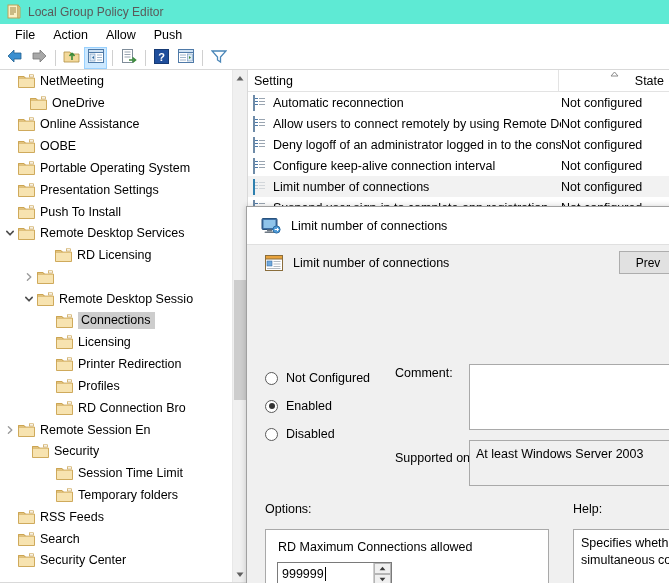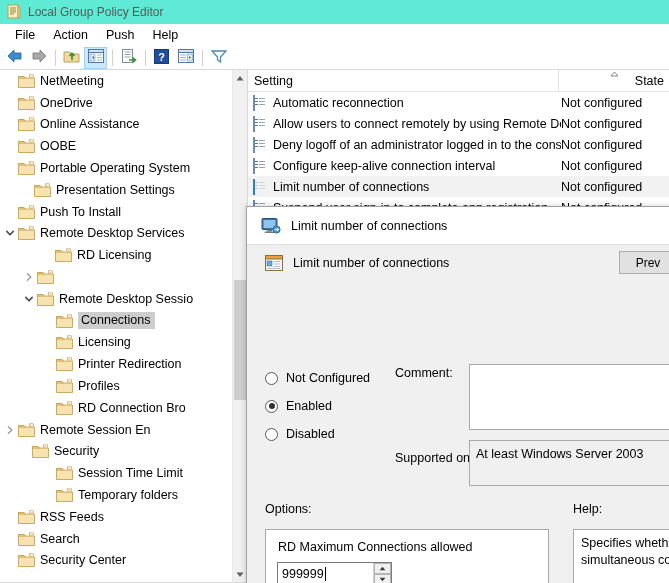--- a/index.html
+++ b/index.html
@@ -464,22 +464,22 @@
       <line x1="4" y1="8" x2="10" y2="8" stroke="#9a8544"></line>
       <line x1="4" y1="10" x2="8" y2="10" stroke="#9a8544"></line>
     </svg>
   </span>
   <span class="title-text">Local Group Policy Editor</span>
 </div>
 
 <div class="menubar">
   <div class="menu-item">File</div>
   <div class="menu-item">Action</div>
+  <div class="menu-item">Allow</div>
   <div class="menu-item">Push</div>
-  <div class="menu-item">Help</div>
 </div>
 
 <div class="toolbar">
   <div class="tb-btn">
     <span>
       <svg width="18" height="16" viewBox="0 0 18 16">
         <path d="M8 2 L2 8 L8 14 L8 11 L15 11 L15 5 L8 5 Z" fill="#3a8fd0" stroke="#22618f" stroke-width="0.8"></path>
       </svg>
     </span>
   </div>
@@ -562,57 +562,57 @@
     <div class="tree-scroll" id="tree-scroll">
         <div class="tree-item" style="padding-left: 2px;">
           <span class="expander"></span>
           <span class="folder"><svg width="17" height="14" viewBox="0 0 17 14">
               <path d="M0.5 2.5 h5.5 l1.3 1.6 H16.5 V13.5 H0.5 Z" fill="#f7e3b0" stroke="#c9a24e" stroke-width="0.9"></path>
               <path d="M0.5 2.5 h5.5 l1.3 1.6 H0.5 Z" fill="#efd79a" stroke="#c9a24e" stroke-width="0.9"></path>
               <rect x="11.5" y="0.8" width="4" height="2.2" fill="#ffffff" stroke="#c9a24e" stroke-width="0.7"></rect>
             </svg></span>
           <span class="label-wrap">NetMeeting</span>
         </div>
+        <div class="tree-item" style="padding-left: 14px; align-items: center;">
+          <span class="expander"></span>
+          <span class="folder"><svg width="17" height="14" viewBox="0 0 17 14">
+              <path d="M0.5 2.5 h5.5 l1.3 1.6 H16.5 V13.5 H0.5 Z" fill="#f7e3b0" stroke="#c9a24e" stroke-width="0.9"></path>
+              <path d="M0.5 2.5 h5.5 l1.3 1.6 H0.5 Z" fill="#efd79a" stroke="#c9a24e" stroke-width="0.9"></path>
+              <rect x="11.5" y="0.8" width="4" height="2.2" fill="#ffffff" stroke="#c9a24e" stroke-width="0.7"></rect>
+            </svg></span>
+          <span class="label-wrap">OneDrive</span>
+        </div>
+        <div class="tree-item" style="padding-left: 2px;">
+          <span class="expander"></span>
+          <span class="folder"><svg width="17" height="14" viewBox="0 0 17 14">
+              <path d="M0.5 2.5 h5.5 l1.3 1.6 H16.5 V13.5 H0.5 Z" fill="#f7e3b0" stroke="#c9a24e" stroke-width="0.9"></path>
+              <path d="M0.5 2.5 h5.5 l1.3 1.6 H0.5 Z" fill="#efd79a" stroke="#c9a24e" stroke-width="0.9"></path>
+              <rect x="11.5" y="0.8" width="4" height="2.2" fill="#ffffff" stroke="#c9a24e" stroke-width="0.7"></rect>
+            </svg></span>
+          <span class="label-wrap">Online Assistance</span>
+        </div>
+        <div class="tree-item" style="padding-left: 2px;">
+          <span class="expander"></span>
+          <span class="folder"><svg width="17" height="14" viewBox="0 0 17 14">
+              <path d="M0.5 2.5 h5.5 l1.3 1.6 H16.5 V13.5 H0.5 Z" fill="#f7e3b0" stroke="#c9a24e" stroke-width="0.9"></path>
+              <path d="M0.5 2.5 h5.5 l1.3 1.6 H0.5 Z" fill="#efd79a" stroke="#c9a24e" stroke-width="0.9"></path>
+              <rect x="11.5" y="0.8" width="4" height="2.2" fill="#ffffff" stroke="#c9a24e" stroke-width="0.7"></rect>
+            </svg></span>
+          <span class="label-wrap">OOBE</span>
+        </div>
+        <div class="tree-item" style="padding-left: 2px;">
+          <span class="expander"></span>
+          <span class="folder"><svg width="17" height="14" viewBox="0 0 17 14">
+              <path d="M0.5 2.5 h5.5 l1.3 1.6 H16.5 V13.5 H0.5 Z" fill="#f7e3b0" stroke="#c9a24e" stroke-width="0.9"></path>
+              <path d="M0.5 2.5 h5.5 l1.3 1.6 H0.5 Z" fill="#efd79a" stroke="#c9a24e" stroke-width="0.9"></path>
+              <rect x="11.5" y="0.8" width="4" height="2.2" fill="#ffffff" stroke="#c9a24e" stroke-width="0.7"></rect>
+            </svg></span>
+          <span class="label-wrap">Portable Operating System</span>
+        </div>
         <div class="tree-item" style="padding-left: 2px; align-items: center;">
-          <span class="expander"></span>
-          <span class="folder"><svg width="17" height="14" viewBox="0 0 17 14">
-              <path d="M0.5 2.5 h5.5 l1.3 1.6 H16.5 V13.5 H0.5 Z" fill="#f7e3b0" stroke="#c9a24e" stroke-width="0.9"></path>
-              <path d="M0.5 2.5 h5.5 l1.3 1.6 H0.5 Z" fill="#efd79a" stroke="#c9a24e" stroke-width="0.9"></path>
-              <rect x="11.5" y="0.8" width="4" height="2.2" fill="#ffffff" stroke="#c9a24e" stroke-width="0.7"></rect>
-            </svg></span>
-          <span class="label-wrap">OneDrive</span>
-        </div>
-        <div class="tree-item" style="padding-left: 2px;">
-          <span class="expander"></span>
-          <span class="folder"><svg width="17" height="14" viewBox="0 0 17 14">
-              <path d="M0.5 2.5 h5.5 l1.3 1.6 H16.5 V13.5 H0.5 Z" fill="#f7e3b0" stroke="#c9a24e" stroke-width="0.9"></path>
-              <path d="M0.5 2.5 h5.5 l1.3 1.6 H0.5 Z" fill="#efd79a" stroke="#c9a24e" stroke-width="0.9"></path>
-              <rect x="11.5" y="0.8" width="4" height="2.2" fill="#ffffff" stroke="#c9a24e" stroke-width="0.7"></rect>
-            </svg></span>
-          <span class="label-wrap">Online Assistance</span>
-        </div>
-        <div class="tree-item" style="padding-left: 2px;">
-          <span class="expander"></span>
-          <span class="folder"><svg width="17" height="14" viewBox="0 0 17 14">
-              <path d="M0.5 2.5 h5.5 l1.3 1.6 H16.5 V13.5 H0.5 Z" fill="#f7e3b0" stroke="#c9a24e" stroke-width="0.9"></path>
-              <path d="M0.5 2.5 h5.5 l1.3 1.6 H0.5 Z" fill="#efd79a" stroke="#c9a24e" stroke-width="0.9"></path>
-              <rect x="11.5" y="0.8" width="4" height="2.2" fill="#ffffff" stroke="#c9a24e" stroke-width="0.7"></rect>
-            </svg></span>
-          <span class="label-wrap">OOBE</span>
-        </div>
-        <div class="tree-item" style="padding-left: 2px;">
-          <span class="expander"></span>
-          <span class="folder"><svg width="17" height="14" viewBox="0 0 17 14">
-              <path d="M0.5 2.5 h5.5 l1.3 1.6 H16.5 V13.5 H0.5 Z" fill="#f7e3b0" stroke="#c9a24e" stroke-width="0.9"></path>
-              <path d="M0.5 2.5 h5.5 l1.3 1.6 H0.5 Z" fill="#efd79a" stroke="#c9a24e" stroke-width="0.9"></path>
-              <rect x="11.5" y="0.8" width="4" height="2.2" fill="#ffffff" stroke="#c9a24e" stroke-width="0.7"></rect>
-            </svg></span>
-          <span class="label-wrap">Portable Operating System</span>
-        </div>
-        <div class="tree-item" style="padding-left: 18px; align-items: center;">
           <span class="expander"></span>
           <span class="folder"><svg width="17" height="14" viewBox="0 0 17 14">
               <path d="M0.5 2.5 h5.5 l1.3 1.6 H16.5 V13.5 H0.5 Z" fill="#f7e3b0" stroke="#c9a24e" stroke-width="0.9"></path>
               <path d="M0.5 2.5 h5.5 l1.3 1.6 H0.5 Z" fill="#efd79a" stroke="#c9a24e" stroke-width="0.9"></path>
               <rect x="11.5" y="0.8" width="4" height="2.2" fill="#ffffff" stroke="#c9a24e" stroke-width="0.7"></rect>
             </svg></span>
           <span class="label-wrap">Presentation Settings</span>
         </div>
         <div class="tree-item" style="padding-left: 2px;">
           <span class="expander"></span>

